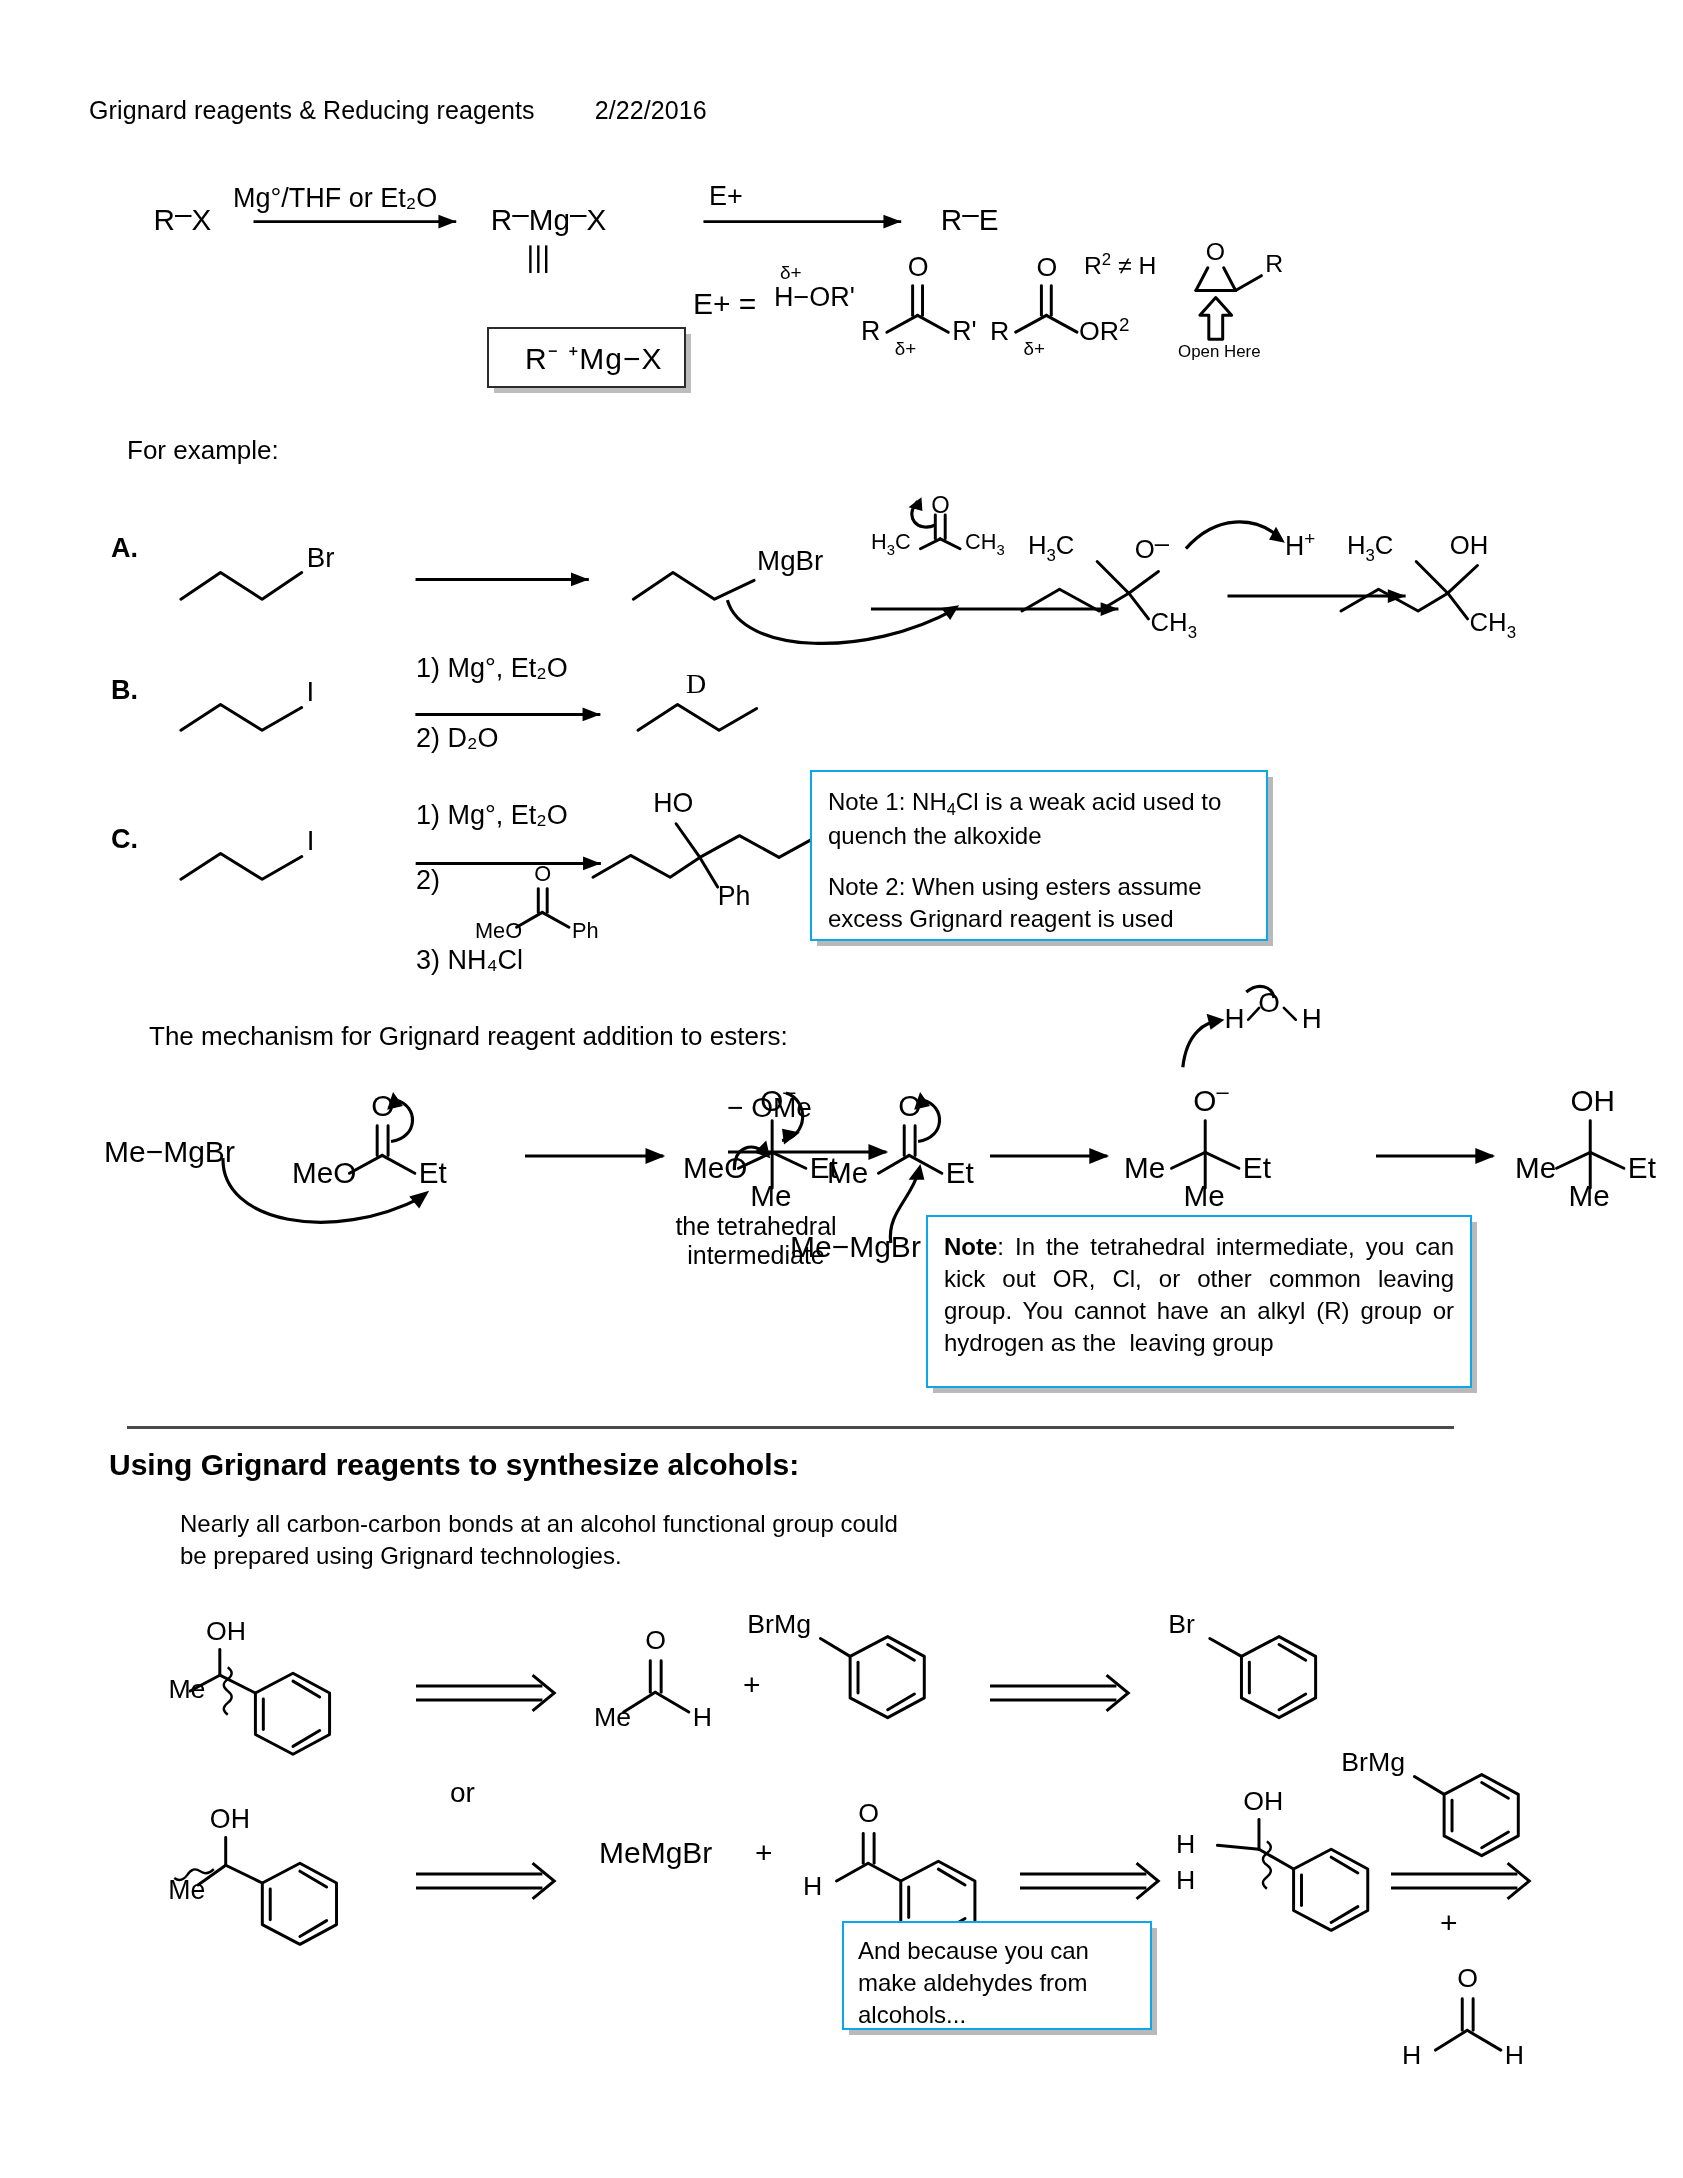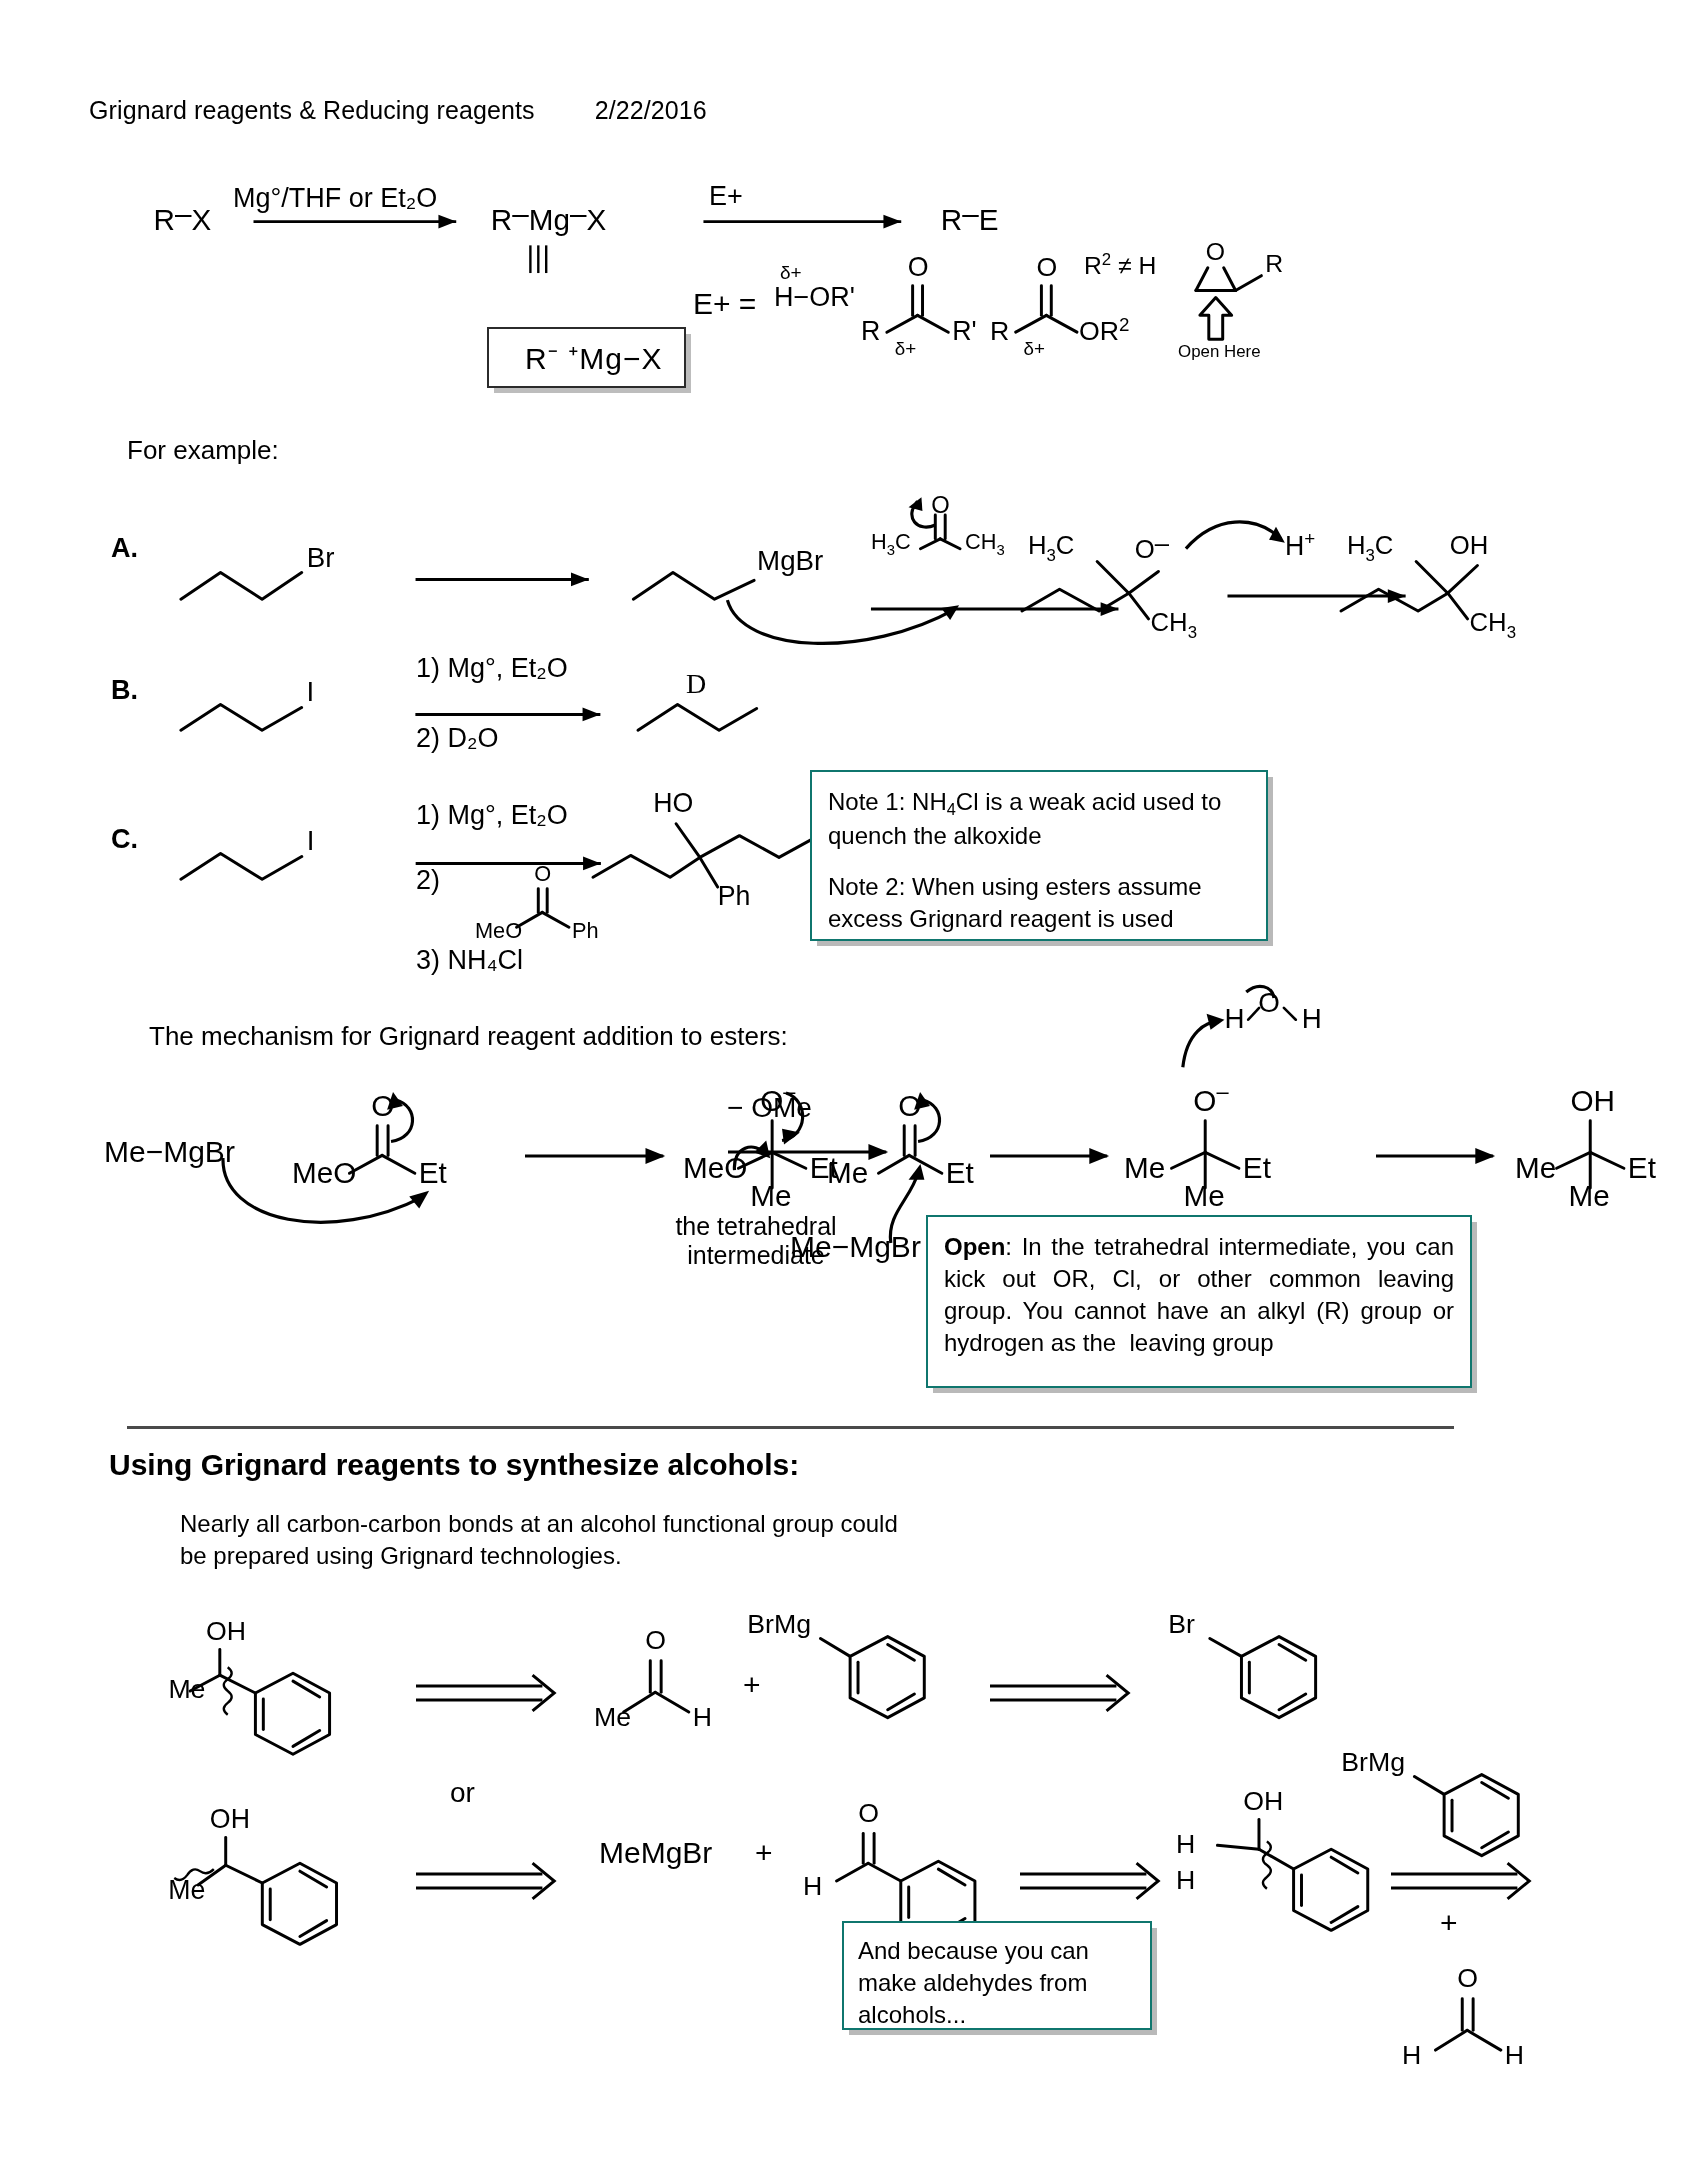--- a/index.html
+++ b/index.html
@@ -11,21 +11,21 @@
     position:relative;
     overflow:hidden;
   }
   .page { position:absolute; inset:0; }
   .abs { position:absolute; }
   .hdr { font-size:25px; letter-spacing:0.1px; }
   .sec-title { font-size:30px; font-weight:bold; }
   .body-txt { font-size:24px; line-height:1.32; }
   .lbl { font-size:27px; font-weight:bold; }
   .note-box {
-    border:2px solid #0f766e;
+    border:2px solid #0ea5e9;
     background:#fff;
     box-shadow:6px 6px 0 -1px #b9b9b9;
     padding:14px 16px 16px 16px;
     font-size:24px;
     line-height:1.34;
     box-sizing:border-box;
   }
   .note-box.just { text-align:justify; }
   sub { font-size:0.68em; vertical-align:-0.28em; }
   .boxed-ion {
@@ -392,21 +392,21 @@
       <line class="st" x1="76" y1="74" x2="110" y2="90"></line>
       <line class="st" x1="76" y1="74" x2="76" y2="110"></line>
       <text class="tx" x="0" y="100" font-size="30">Me</text>
       <text class="tx" x="114" y="100" font-size="30">Et</text>
       <text class="tx" x="54" y="128" font-size="30">Me</text>
     </svg>
   </div>
 
 
   <div class="abs note-box just" style="left:926px; top:1215px; width:546px; height:173px;">
-    <span style="font-weight:bold;">Open</span><span>: In the tetrahedral intermediate, you can kick out OR, Cl, or other common leaving group. You cannot have an alkyl (R) group or hydrogen as the&nbsp; leaving group</span>
+    <span style="font-weight:bold;">Note</span><span>: In the tetrahedral intermediate, you can kick out OR, Cl, or other common leaving group. You cannot have an alkyl (R) group or hydrogen as the&nbsp; leaving group</span>
   </div>
 
   <div class="abs rule" style="left:127px; top:1426px; width:1327px;"></div>
 
   <div class="abs body-txt" style="left:180px; top:1508px;">Nearly all carbon-carbon bonds at an alcohol functional group could</div>
   <div class="abs sec-title" style="left:109px; top:1448px;">Using Grignard reagents to synthesize alcohols:</div>
   <div class="abs body-txt" style="left:180px; top:1540px;">be prepared using Grignard technologies.</div>
 
   <div class="abs" style="left:168px; top:1604px;">
     <svg width="248" height="178" viewBox="0 0 250 180">

